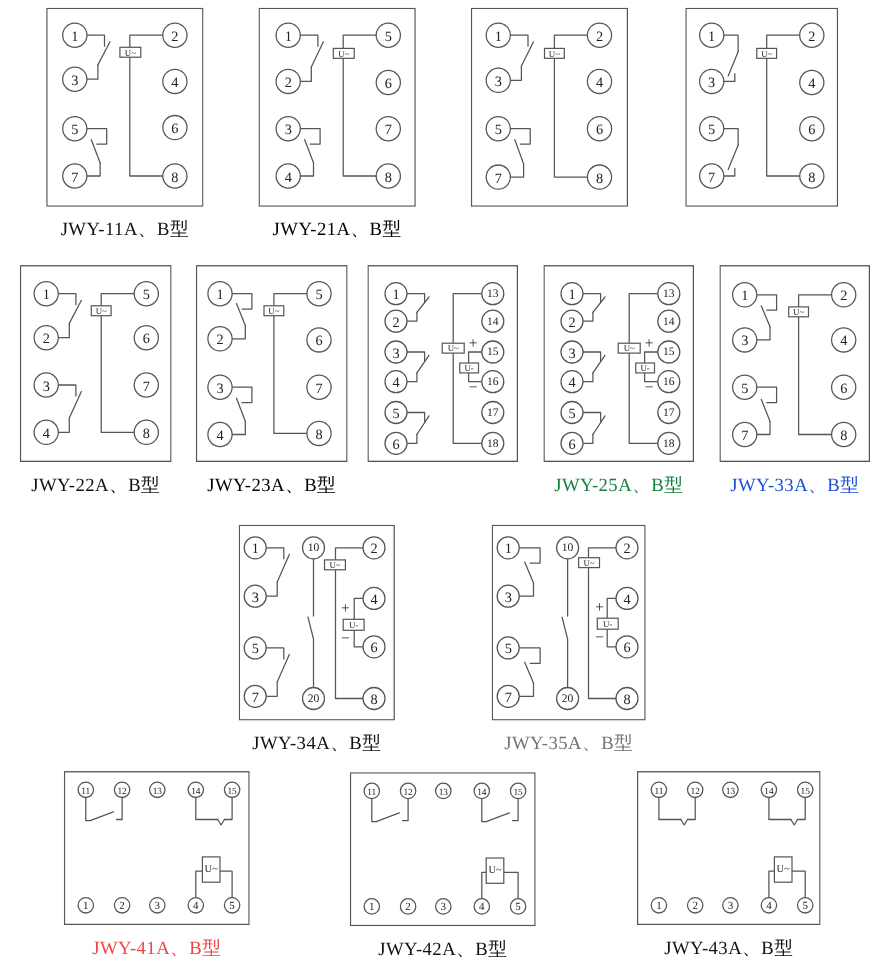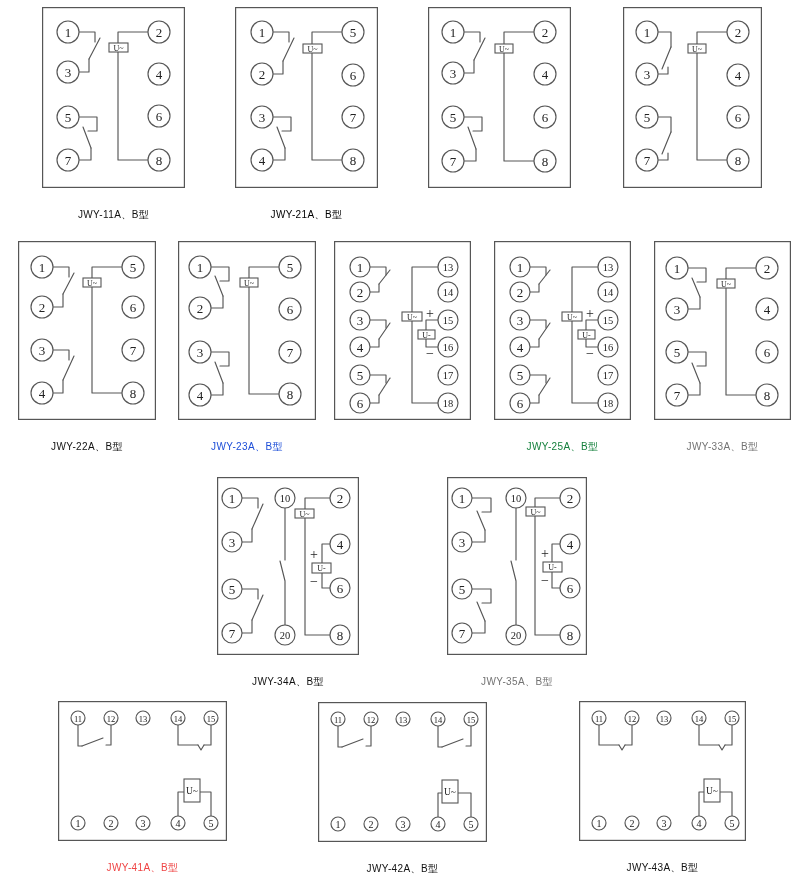--- a/index.html
+++ b/index.html
@@ -1,21 +1,21 @@
 <!DOCTYPE html>
 <html><head>
 <meta charset="utf-8">
 <style>
   html,body{margin:0;padding:0;background:#ffffff;}
   .stage{position:relative;width:800px;height:891px;background:#ffffff;
          font-family:"Liberation Serif",serif;overflow:hidden;}
   .diagram{position:absolute;}
   .diagram svg{display:block;}
-  .caption{margin-top:20px;text-align:center;font-size:10px;color:#111;
-           letter-spacing:.4px;white-space:nowrap;font-family:Liberation Sans, sans-serif;}
+  .caption{margin-top:9px;text-align:center;font-size:17px;color:#111;
+           letter-spacing:.4px;white-space:nowrap;font-family:Liberation Serif, serif;}
 </style>
 </head>
 <body>
 
 <div class="stage">
     <div class="diagram" style="left: 42px; top: 7px; width: 143px;">
       <svg width="143" height="181" viewBox="0 0 143 181">
         <rect x="0.6" y="0.6" width="141.8" height="179.8" fill="none" stroke="#565656" stroke-width="1.2"></rect>
         <path d="M37,25 H53 V35" fill="none" stroke="#565656" stroke-width="1.15" stroke-linecap="round" stroke-linejoin="round"></path>
         <path d="M37,65 H47 V52" fill="none" stroke="#565656" stroke-width="1.15" stroke-linecap="round" stroke-linejoin="round"></path>
@@ -189,21 +189,21 @@
         <text x="22" y="154.5" text-anchor="middle" dominant-baseline="central" font-size="13" fill="#222222" font-family="&quot;Liberation Serif&quot;, serif">4</text>
         <circle cx="112" cy="26" r="11" fill="#ffffff" stroke="#565656" stroke-width="1.15"></circle>
         <text x="112" y="26.5" text-anchor="middle" dominant-baseline="central" font-size="13" fill="#222222" font-family="&quot;Liberation Serif&quot;, serif">5</text>
         <circle cx="112" cy="68" r="11" fill="#ffffff" stroke="#565656" stroke-width="1.15"></circle>
         <text x="112" y="68.5" text-anchor="middle" dominant-baseline="central" font-size="13" fill="#222222" font-family="&quot;Liberation Serif&quot;, serif">6</text>
         <circle cx="112" cy="111" r="11" fill="#ffffff" stroke="#565656" stroke-width="1.15"></circle>
         <text x="112" y="111.5" text-anchor="middle" dominant-baseline="central" font-size="13" fill="#222222" font-family="&quot;Liberation Serif&quot;, serif">7</text>
         <circle cx="112" cy="153" r="11" fill="#ffffff" stroke="#565656" stroke-width="1.15"></circle>
         <text x="112" y="153.5" text-anchor="middle" dominant-baseline="central" font-size="13" fill="#222222" font-family="&quot;Liberation Serif&quot;, serif">8</text>
       </svg>
-      <div class="caption" style="color: #1d4ed8;">JWY-23A、B型</div>
+      <div class="caption" style="color: #000000;">JWY-23A、B型</div>
     </div>
     <div class="diagram" style="left: 334px; top: 241px; width: 137px;">
       <svg width="137" height="179" viewBox="0 0 137 179">
         <rect x="0.6" y="0.6" width="135.8" height="177.8" fill="none" stroke="#565656" stroke-width="1.2"></rect>
         <path d="M36,26 H52 V34" fill="none" stroke="#565656" stroke-width="1.15" stroke-linecap="round" stroke-linejoin="round"></path>
         <path d="M36,51 H45 V43" fill="none" stroke="#565656" stroke-width="1.15" stroke-linecap="round" stroke-linejoin="round"></path>
         <path d="M45,43 L56,29" fill="none" stroke="#565656" stroke-width="1.15" stroke-linecap="round" stroke-linejoin="round"></path>
         <path d="M36,79 H52 V87" fill="none" stroke="#565656" stroke-width="1.15" stroke-linecap="round" stroke-linejoin="round"></path>
         <path d="M36,106 H45 V98" fill="none" stroke="#565656" stroke-width="1.15" stroke-linecap="round" stroke-linejoin="round"></path>
         <path d="M45,98 L56,82" fill="none" stroke="#565656" stroke-width="1.15" stroke-linecap="round" stroke-linejoin="round"></path>
@@ -315,21 +315,21 @@
         <text x="23" y="154.5" text-anchor="middle" dominant-baseline="central" font-size="13" fill="#222222" font-family="&quot;Liberation Serif&quot;, serif">7</text>
         <circle cx="113" cy="27" r="11" fill="#ffffff" stroke="#565656" stroke-width="1.15"></circle>
         <text x="113" y="27.5" text-anchor="middle" dominant-baseline="central" font-size="13" fill="#222222" font-family="&quot;Liberation Serif&quot;, serif">2</text>
         <circle cx="113" cy="68" r="11" fill="#ffffff" stroke="#565656" stroke-width="1.15"></circle>
         <text x="113" y="68.5" text-anchor="middle" dominant-baseline="central" font-size="13" fill="#222222" font-family="&quot;Liberation Serif&quot;, serif">4</text>
         <circle cx="113" cy="111" r="11" fill="#ffffff" stroke="#565656" stroke-width="1.15"></circle>
         <text x="113" y="111.5" text-anchor="middle" dominant-baseline="central" font-size="13" fill="#222222" font-family="&quot;Liberation Serif&quot;, serif">6</text>
         <circle cx="113" cy="154" r="11" fill="#ffffff" stroke="#565656" stroke-width="1.15"></circle>
         <text x="113" y="154.5" text-anchor="middle" dominant-baseline="central" font-size="13" fill="#222222" font-family="&quot;Liberation Serif&quot;, serif">8</text>
       </svg>
-      <div class="caption" style="color: #737373;">JWY-33A、B型</div>
+      <div class="caption" style="color: #1d4ed8;">JWY-33A、B型</div>
     </div>
     <div class="diagram" style="left: 217px; top: 477px; width: 142px;">
       <svg width="142" height="178" viewBox="0 0 142 178">
         <rect x="0.6" y="0.6" width="140.8" height="176.8" fill="none" stroke="#565656" stroke-width="1.2"></rect>
         <path d="M25,21 H41 V31" fill="none" stroke="#565656" stroke-width="1.15" stroke-linecap="round" stroke-linejoin="round"></path>
         <path d="M25,65 H35 V52" fill="none" stroke="#565656" stroke-width="1.15" stroke-linecap="round" stroke-linejoin="round"></path>
         <path d="M35,52 L46,27" fill="none" stroke="#565656" stroke-width="1.15" stroke-linecap="round" stroke-linejoin="round"></path>
         <path d="M25,112 H41 V122" fill="none" stroke="#565656" stroke-width="1.15" stroke-linecap="round" stroke-linejoin="round"></path>
         <path d="M25,156 H35 V143" fill="none" stroke="#565656" stroke-width="1.15" stroke-linecap="round" stroke-linejoin="round"></path>
         <path d="M35,143 L46,118" fill="none" stroke="#565656" stroke-width="1.15" stroke-linecap="round" stroke-linejoin="round"></path>

